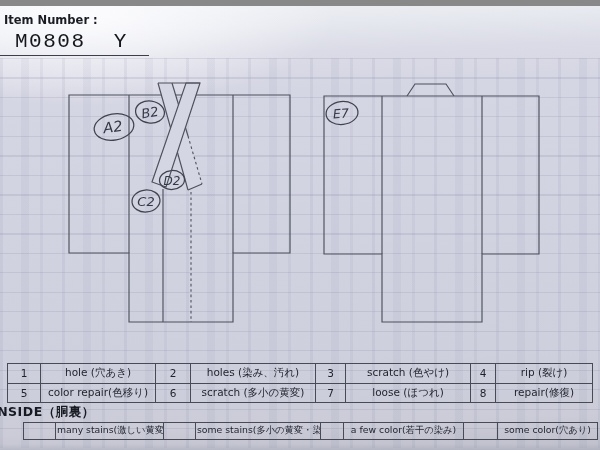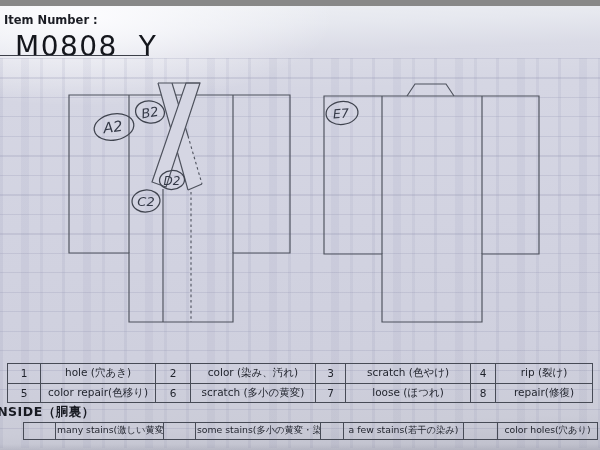--- a/index.html
+++ b/index.html
@@ -19,21 +19,21 @@
   .bleed{
     position:absolute;left:0;right:0;top:52px;bottom:8px;z-index:0;opacity:.85;
     background:
       repeating-linear-gradient(90deg, rgba(116,118,156,.12) 0 3px, rgba(116,118,156,0) 3px 21px,
         rgba(116,118,156,.09) 21px 29px, rgba(116,118,156,0) 29px 40px,
         rgba(116,118,156,.11) 40px 43px, rgba(116,118,156,0) 43px 62px),
       repeating-linear-gradient(180deg, rgba(108,110,148,.18) 0 1px, rgba(108,110,148,0) 1px 19.5px);
     filter:blur(.7px);
   }
   .hdr-label{position:absolute;left:4px;top:7px;font-size:11.5px;font-weight:bold;color:#1b1d24;z-index:3;}
-  .hdr-value{position:absolute;left:15px;top:24px;font-size:28px;color:#14161c;letter-spacing:1.5px;white-space:pre;z-index:3;}
+  .hdr-value{position:absolute;left:15px;top:24px;font-size:21px;color:#14161c;letter-spacing:1.5px;white-space:pre;z-index:3;font-family:Liberation Mono, monospace;}
   .hdr-line{position:absolute;left:0;top:49px;width:149px;border-top:1.6px solid #3c3f49;z-index:3;}
 
   svg.diagram{position:absolute;left:0;top:0;z-index:2;}
   .sline{stroke:#4d515c;stroke-width:1.15;fill:none;}
   .sfill{fill:#d5d6e3;}
   .sdash{stroke:#4d515c;stroke-width:1.1;fill:none;stroke-dasharray:2.6 2.8;}
   .circ{stroke:#3f434e;stroke-width:1.25;fill:none;}
   .ann{font-family:"DejaVu Sans","Liberation Sans",sans-serif;font-style:italic;fill:#343947;}
 
   table.sheet{position:absolute;border-collapse:collapse;table-layout:fixed;z-index:3;}
@@ -102,21 +102,21 @@
       <col style="width:30px">
         <col style="width:125px">
         <col style="width:25px">
         <col style="width:97px">
     </colgroup>
     <tbody>
         <tr>
       <td>1</td>
       <td>hole (穴あき)</td>
       <td>2</td>
-      <td>color (染み、汚れ)</td>
+      <td>holes (染み、汚れ)</td>
       <td>3</td>
       <td>scratch (色やけ)</td>
       <td>4</td>
       <td>rip (裂け)</td>
     </tr>
     <tr>
       <td>5</td>
       <td>color repair(色移り)</td>
       <td>6</td>
       <td>scratch (多小の黄変)</td>
@@ -140,19 +140,19 @@
         <col style="width:34px">
         <col style="width:100px">
     </colgroup>
     <tbody>
         <tr>
       <td></td>
       <td>many stains(激しい黄変・染み)</td>
       <td></td>
       <td>some stains(多小の黄変・染み)</td>
       <td></td>
-      <td>a few stains(若干の染み)</td>
+      <td>a few color(若干の染み)</td>
       <td></td>
-      <td>color holes(穴あり)</td>
+      <td>some color(穴あり)</td>
     </tr>
   </tbody>
     </table>
 </div>
 
 </body></html>

